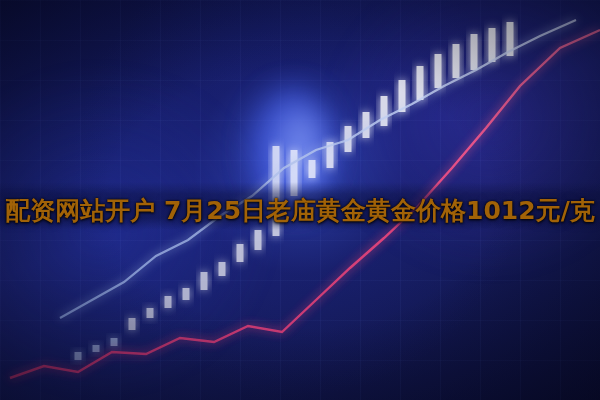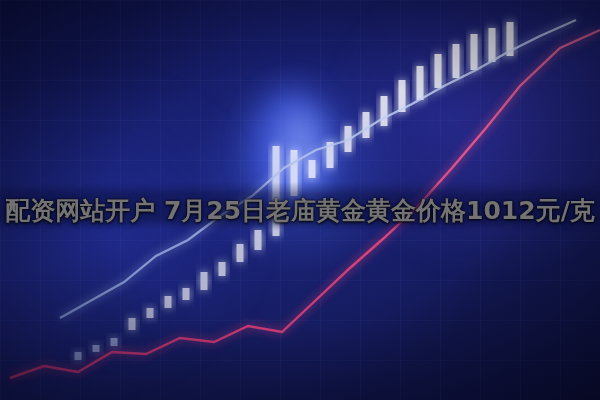--- a/index.html
+++ b/index.html
@@ -62,21 +62,21 @@
     left: 0;
     right: 0;
     top: 186px;
     height: 40px;
     display: flex;
     align-items: center;
     justify-content: center;
     z-index: 40;
   }
   .headline-text {
-    color: #737373;
+    color: #a16207;
     font-size: 25px;
     font-weight: 700;
     letter-spacing: 0px;
     white-space: nowrap;
     text-shadow:
       0 0 2px rgba(0,0,0,0.95),
       0 1px 3px rgba(0,0,0,0.9),
       0 0 10px rgba(10,14,60,0.9);
     font-family: "DejaVu Sans", "Liberation Sans", sans-serif;
     margin-top: 8px;

